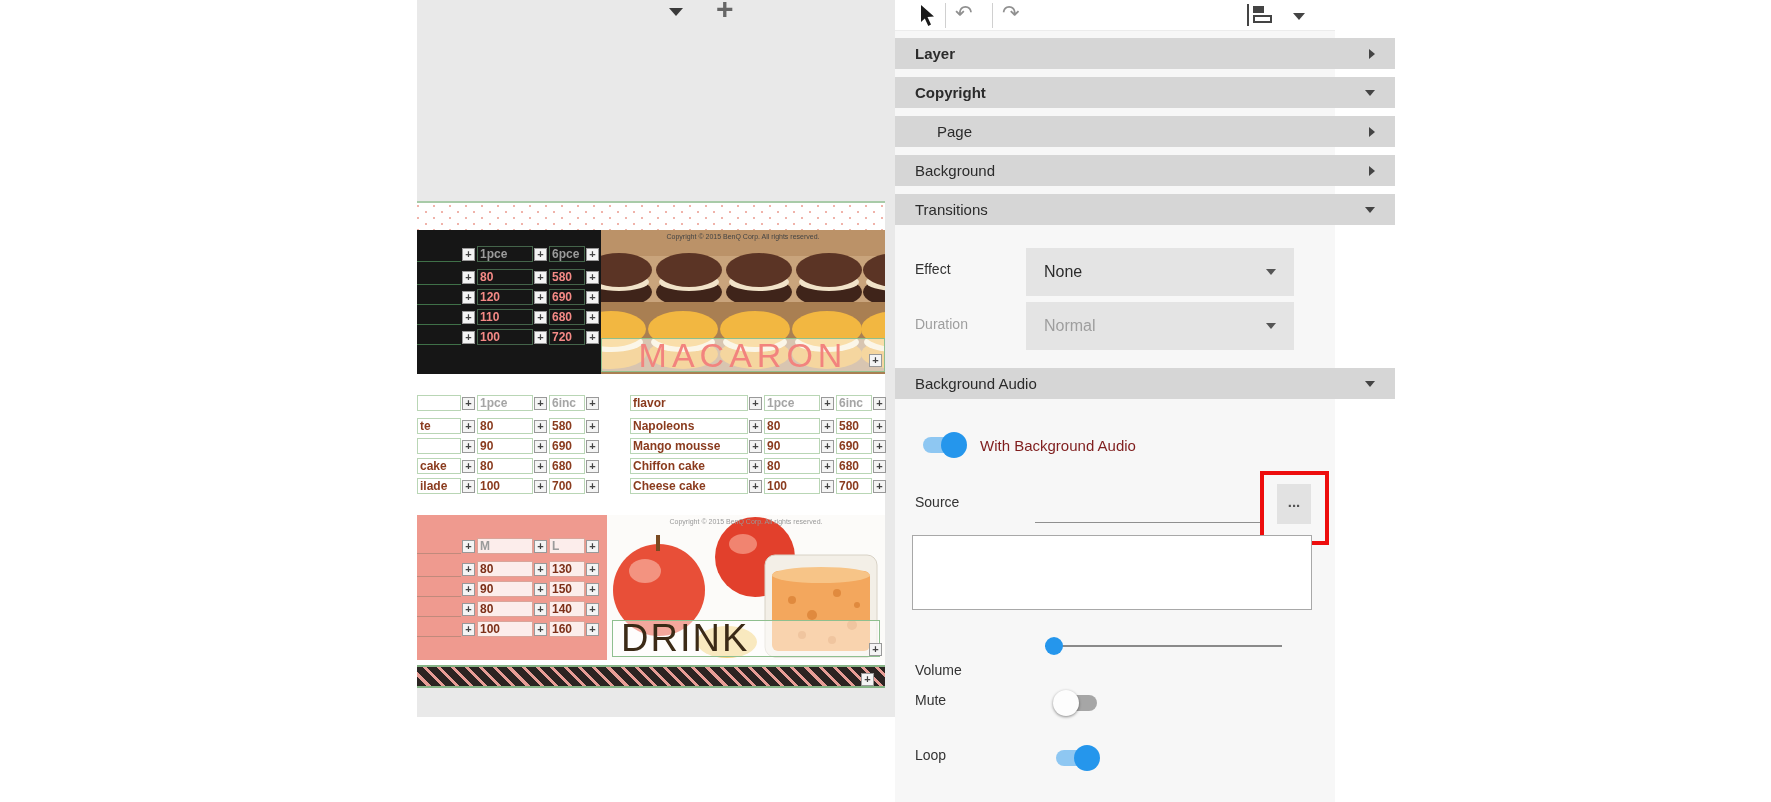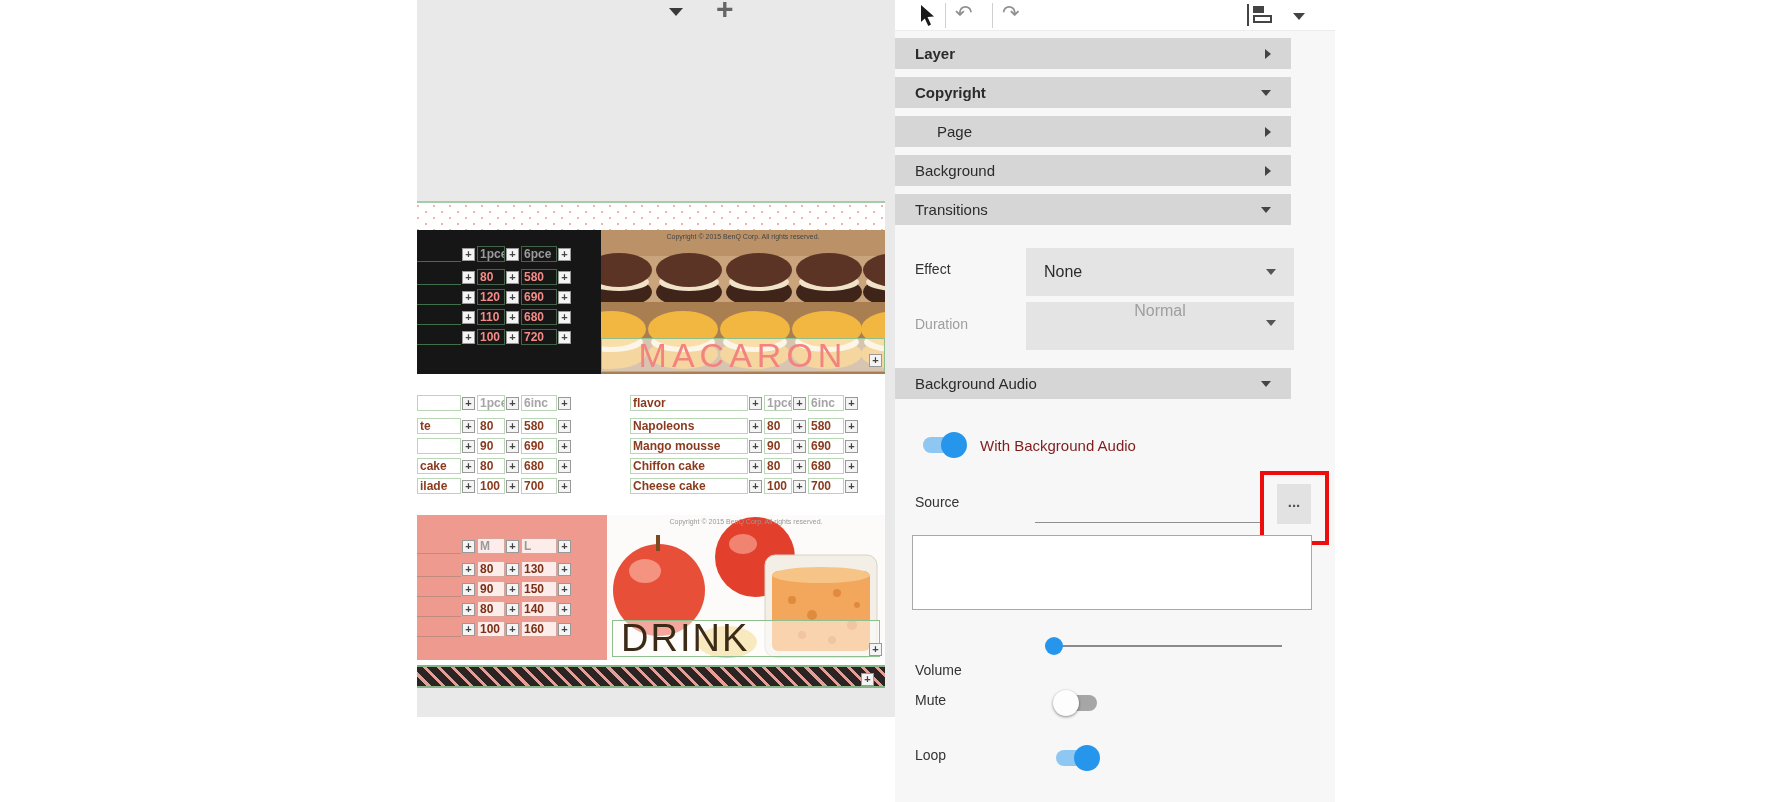--- a/index.html
+++ b/index.html
@@ -45,21 +45,21 @@
                border-top:2px solid #86b386;border-bottom:2px solid #86b386;
                background:repeating-linear-gradient(45deg,#2b2422 0 7px,#e79d96 7px 10px);}
 
   
   .menu-table{position:absolute;}
   .menu-row{display:flex;align-items:center;height:16px;margin-bottom:4px;}
   .menu-row.header{margin-bottom:7px;}
   .menu-row .field{height:16px;line-height:14px;font-size:12px;font-weight:bold;
                    padding:0 2px;overflow:hidden;white-space:nowrap;}
   .field.name{width:44px;}
-  .field.p1{width:28px;}
+  .field.p1{width:56px;}
   .field.p2{width:36px;}
   .plus-btn{width:13px;height:13px;flex:0 0 13px;line-height:10px;text-align:center;font-size:11px;
             font-weight:bold;color:#444;background:#f4f4f4;border:1px solid #999;margin:0 2px 0 1px;}
   .menu-row.header .field{color:#9b9b9b;}
   
   .black-table .field{border:1px solid #44644a;color:#f58a86;background:transparent;}
   .black-table .field.name{border:none;border-bottom:1px solid #3f7048;}
   
   .white-table .field{background:#fff;border:1px solid #b9d6b5;color:#8a3b1e;}
   .white-table .menu-row.header .field{color:#a5a5a5;}
@@ -85,33 +85,33 @@
   .redo-glyph{left:107px;}
   .layout-icon{position:absolute;left:352px;top:4px;width:30px;height:22px;
                border-left:2px solid #444;}
   .layout-icon .r1{position:absolute;left:4px;top:2px;width:11px;height:7px;background:#444;}
   .layout-icon .r2{position:absolute;left:4px;top:11px;width:19px;height:8px;
                    border:2px solid #444;background:#fff;}
   .layout-caret{position:absolute;left:398px;top:13px;width:0;height:0;
                 border-left:6px solid transparent;border-right:6px solid transparent;
                 border-top:7px solid #444;}
 
-  .acc-row{position:absolute;left:0;width:396px;height:31px;background:#d6d6d6;
+  .acc-row{position:absolute;left:0;width:500px;height:31px;background:#d6d6d6;
            display:flex;align-items:center;padding:0 20px;font-size:15px;color:#2b2b2b;}
   .acc-row.bold{font-weight:bold;}
   .caret-right{margin-left:auto;width:0;height:0;border-top:5px solid transparent;
                border-bottom:5px solid transparent;border-left:6px solid #444;}
   .caret-down{margin-left:auto;width:0;height:0;border-left:5px solid transparent;
               border-right:5px solid transparent;border-top:6px solid #444;}
 
   .plabel{position:absolute;left:20px;font-size:14px;color:#333;}
   .plabel.dis{color:#9e9e9e;}
   .dropdown{position:absolute;left:131px;width:268px;height:48px;background:#e4e4e4;
             display:flex;align-items:center;padding:0 18px;font-size:16px;color:#2b2b2b;}
-  .dropdown.dis{color:#9e9e9e;flex-direction:column;}
+  .dropdown.dis{color:#9e9e9e;}
   .dropdown .caret-down{border-top-color:#555;}
 
   .toggle{position:absolute;width:47px;height:26px;cursor:pointer;}
   .toggle .track{position:absolute;left:3px;top:5px;width:41px;height:16px;border-radius:8px;
                  background:#a6a6a6;}
   .toggle .knob{position:absolute;left:0;top:0;width:26px;height:26px;border-radius:50%;
                 background:#fdfdfd;box-shadow:0 1px 3px rgba(0,0,0,.45);}
   .toggle.on .track{background:#8ec7f2;}
   .toggle.on .knob{left:21px;background:#2596ec;box-shadow:none;}
 

